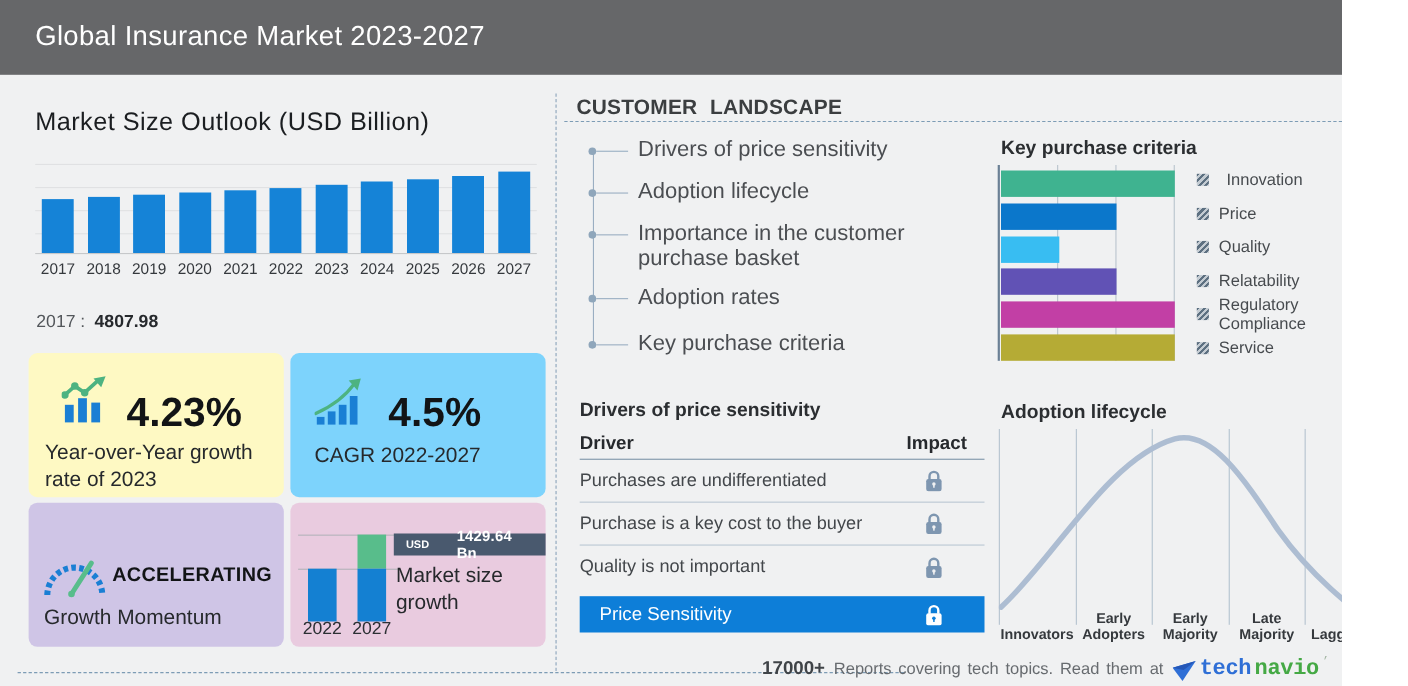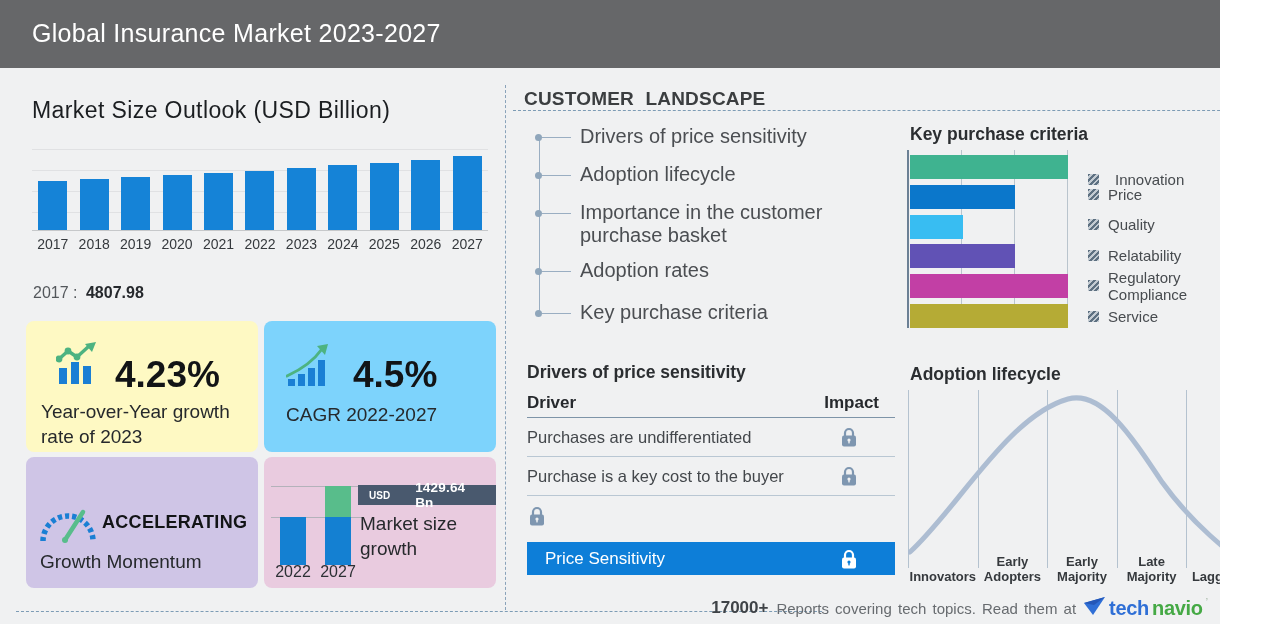--- a/index.html
+++ b/index.html
@@ -76,21 +76,21 @@
   .al-title { position:absolute; left:910px; top:364px; font-size:17.5px; font-weight:700; color:#2b2e31; }
   .al-grid { position:absolute; top:390px; width:1px; height:178px; background:#b4c2cf; }
   .al-svg { position:absolute; left:908px; top:388px; }
   .al-labels { position:absolute; left:908px; top:538px; width:348px; height:47px; display:flex; }
   .al-labels div { flex:1; display:flex; align-items:flex-end; justify-content:center; text-align:center; font-size:13px; font-weight:700; color:#35393d; line-height:1.15; }
 
   
   .footer { position:absolute; right:12px; top:595px; height:26px; display:flex; align-items:center; gap:8px; }
   .f-count { font-size:17px; font-weight:700; color:#3f4347; }
   .f-text { font-size:15px; color:#676b6f; word-spacing:2px; }
-  .logo { display:flex; align-items:flex-start; gap:3px; cursor:pointer; }
+  .logo { display:flex; align-items:flex-end; gap:3px; cursor:pointer;font-family:Liberation Mono, monospace; }
   .logo .t1 { font-size:20px; font-weight:700; color:#2f6fd6; letter-spacing:-0.3px; }
   .logo .t2 { font-size:20px; font-weight:700; color:#45a945; letter-spacing:-0.3px; }
   .logo .tm { font-size:10px; color:#9fb3a0; align-self:flex-start; }
 </style>
 </head>
 <body>
 
 <div class="stage">
 
   <div class="header">
@@ -259,20 +259,21 @@
         <span class="impact-cell">
           <svg width="16" height="20" viewBox="0 0 16 20">
             <path d="M4 9 V6 a4 4 0 0 1 8 0 V9" fill="none" stroke="#7e96b0" stroke-width="2.2"></path>
             <rect x="1" y="8.5" width="14" height="11" rx="2" fill="#7e96b0"></rect>
             <circle cx="8" cy="13" r="1.6" fill="#f0f1f2"></circle>
             <rect x="7.3" y="13" width="1.4" height="3.4" fill="#f0f1f2"></rect>
           </svg>
         </span>
       </div>
       <div class="tbl-row">
+        <span>Quality is not important</span>
         <span class="impact-cell">
           <svg width="16" height="20" viewBox="0 0 16 20">
             <path d="M4 9 V6 a4 4 0 0 1 8 0 V9" fill="none" stroke="#7e96b0" stroke-width="2.2"></path>
             <rect x="1" y="8.5" width="14" height="11" rx="2" fill="#7e96b0"></rect>
             <circle cx="8" cy="13" r="1.6" fill="#f0f1f2"></circle>
             <rect x="7.3" y="13" width="1.4" height="3.4" fill="#f0f1f2"></rect>
           </svg>
         </span>
       </div>
       <div class="tbl-highlight">
@@ -288,21 +289,21 @@
       </div>
     </div>
 
   <div class="kpc-title">Key purchase criteria</div>
   <div class="kpc-axis"></div>
   <div id="kpc-chart">
       <div class="kpc-grid" style="left: 961px;"></div>
       <div class="kpc-grid" style="left: 1014px;"></div>
       <div class="kpc-grid" style="left: 1067px;"></div>
       <div class="kpc-bar" style="top: 155px; width: 158px; background: rgb(63, 179, 144);"></div>
-      <div class="kpc-legend-item" style="top: 168px; gap: 16px;">
+      <div class="kpc-legend-item" style="top: 152px; gap: 16px;">
         <span class="hatch"></span>
         <span>Innovation</span>
       </div>
       <div class="kpc-bar" style="top: 184.8px; width: 105px; background: rgb(11, 119, 203);"></div>
       <div class="kpc-legend-item" style="top: 183.4px;">
         <span class="hatch"></span>
         <span>Price</span>
       </div>
       <div class="kpc-bar" style="top: 214.6px; width: 53px; background: rgb(56, 189, 242);"></div>
       <div class="kpc-legend-item" style="top: 213.8px;">

